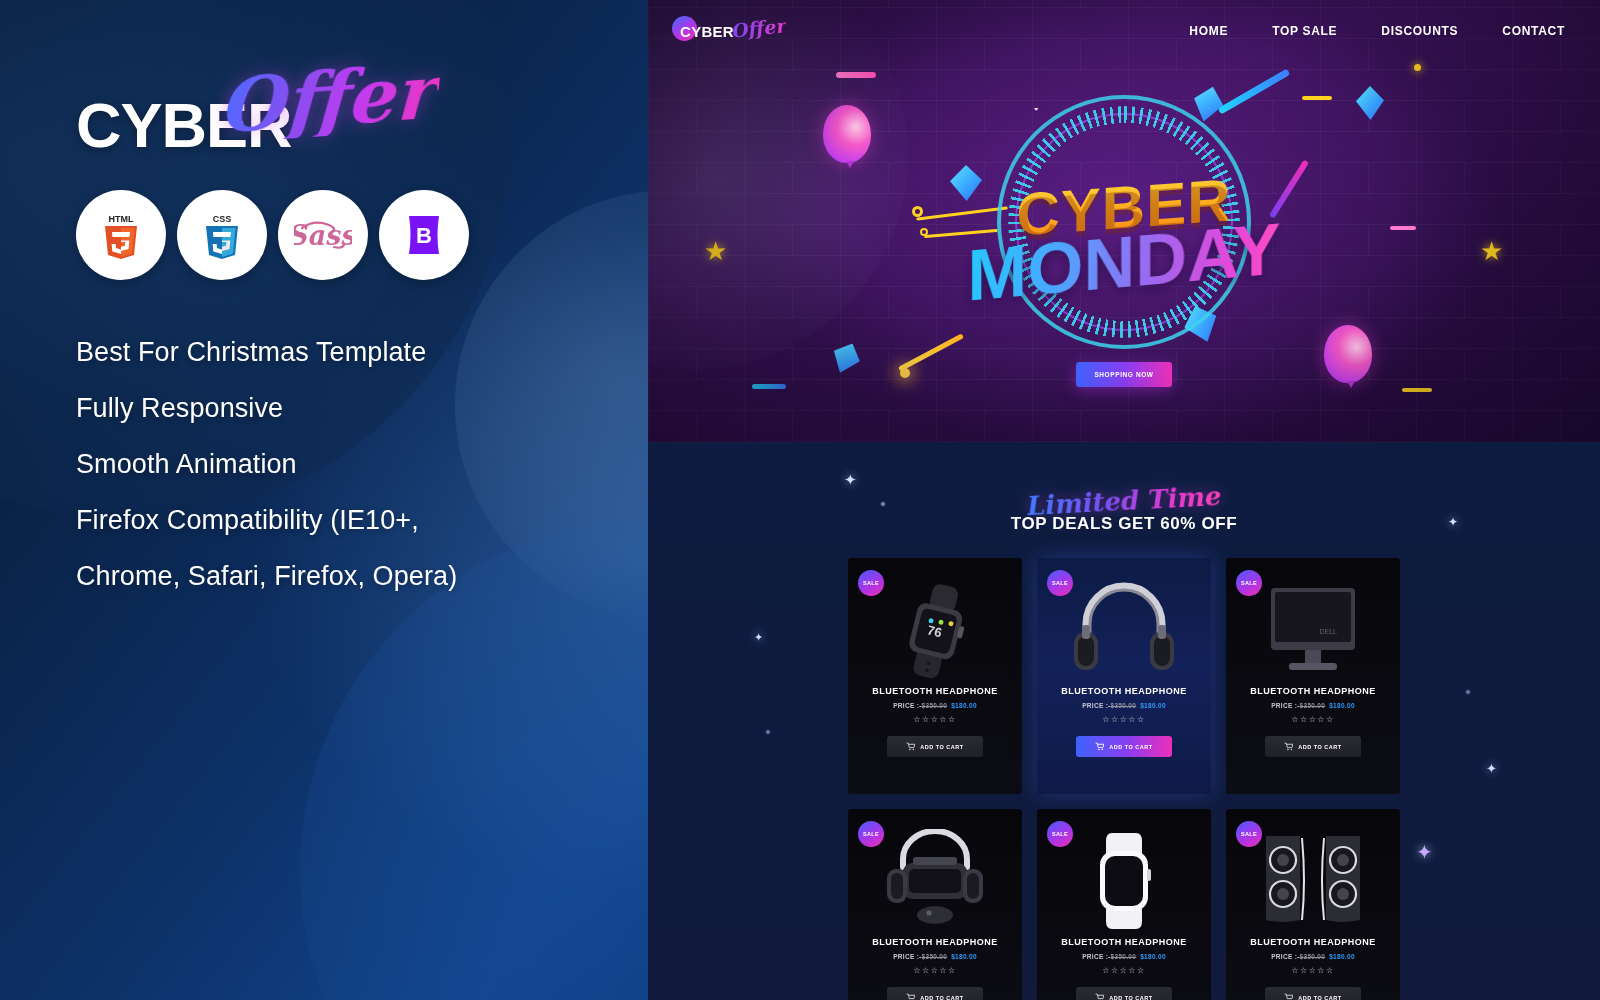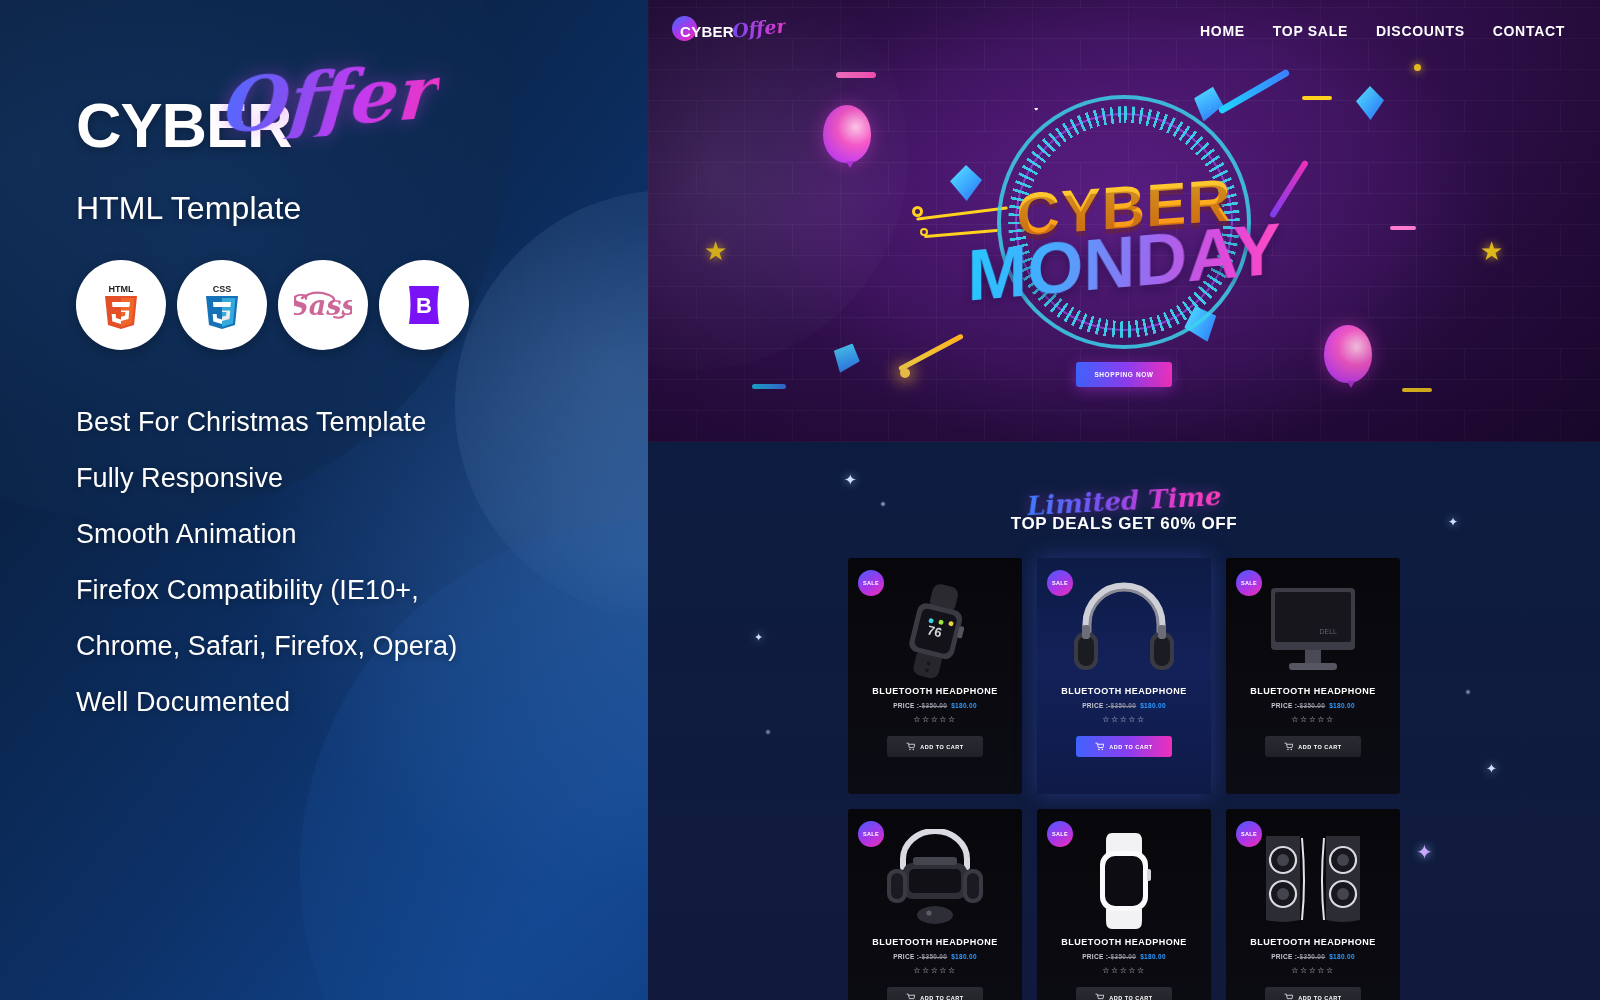--- a/index.html
+++ b/index.html
@@ -138,21 +138,21 @@
   .nav-logo-script {
     position:relative; left:-2px; top:-3px;
     font-family:"DejaVu Serif", serif; font-style:italic; font-weight:bold;
     font-size:19px;
     background:linear-gradient(90deg,#7b45f0,#e03bc8);
     -webkit-background-clip:text; background-clip:text; color:transparent;
     transform:rotate(-6deg); display:inline-block;
   }
   .nav-links { display:flex; gap:28px; }
   .nav-link {
-    font-size:14px; font-weight:bold; color:#ffffff; letter-spacing:.7px;
+    font-size:12px; font-weight:bold; color:#ffffff; letter-spacing:.7px;margin-left:16px;
   }
 
   
   .hero-art { position:absolute; left:0; top:0; width:952px; height:442px; }
   .ring {
     position:absolute; left:50%; top:222px; transform:translate(-50%,-50%);
     width:246px; height:246px; border-radius:50%;
   }
   .ring-1 { box-shadow:0 0 0 4px rgba(60,210,235,.85); width:246px; height:246px; }
   .ring-2 { width:214px; height:214px; box-shadow:0 0 0 2px rgba(150,70,230,.8); }
@@ -304,21 +304,20 @@
     <div class="lp-blob-b"></div>
     <div class="lp-blob-c"></div>
 
     <div class="lp-inner">
       <div class="logo-wrap">
         <div class="logo-cyber">CYBER</div>
         <div class="logo-offer">Offer</div>
       </div>
 
       <div class="lp-subtitle">
-        <div>HTML Template</div>
       </div>
 
       <div class="badges">
         <div class="badge">
           <svg width="46" height="50" viewBox="0 0 46 50">
             <text x="23" y="12" text-anchor="middle" font-family="Liberation Sans, sans-serif" font-size="9" font-weight="bold" fill="#222">HTML</text>
             <path d="M7 16 L39 16 L36 45 L23 49 L10 45 Z" fill="#e34f26"></path>
             <path d="M23 18 L23 47 L34 43.6 L36.5 18 Z" fill="#ef652a"></path>
             <path d="M23 22h9l-.6 5H23zm0 0h-9l.4 5H23zm0 17.5-5-1.4-.35-4h-4l.7 7.4 8.65 2.4z" fill="#fff"></path>
             <path d="M23 30.5h8.3l-.8 8.5-7.5 2v-4.2l4-1.1.4-3.6H23z" fill="#fff"></path>
@@ -347,21 +346,20 @@
           </svg>
         </div>
       </div>
 
       <div class="features">
         <div class="feature">Best For Christmas Template</div>
         <div class="feature">Fully Responsive</div>
         <div class="feature">Smooth Animation</div>
         <div class="feature">Firefox Compatibility (IE10+,</div>
         <div class="feature">Chrome, Safari, Firefox, Opera)</div>
-        <div class="feature">Well Documented</div>
       </div>
     </div>
   </div>
 
   <div class="preview">
 
     <div class="hero">
       <div class="brick"></div>
       <div class="brick2"></div>
       <div class="hero-glow-left"></div>

